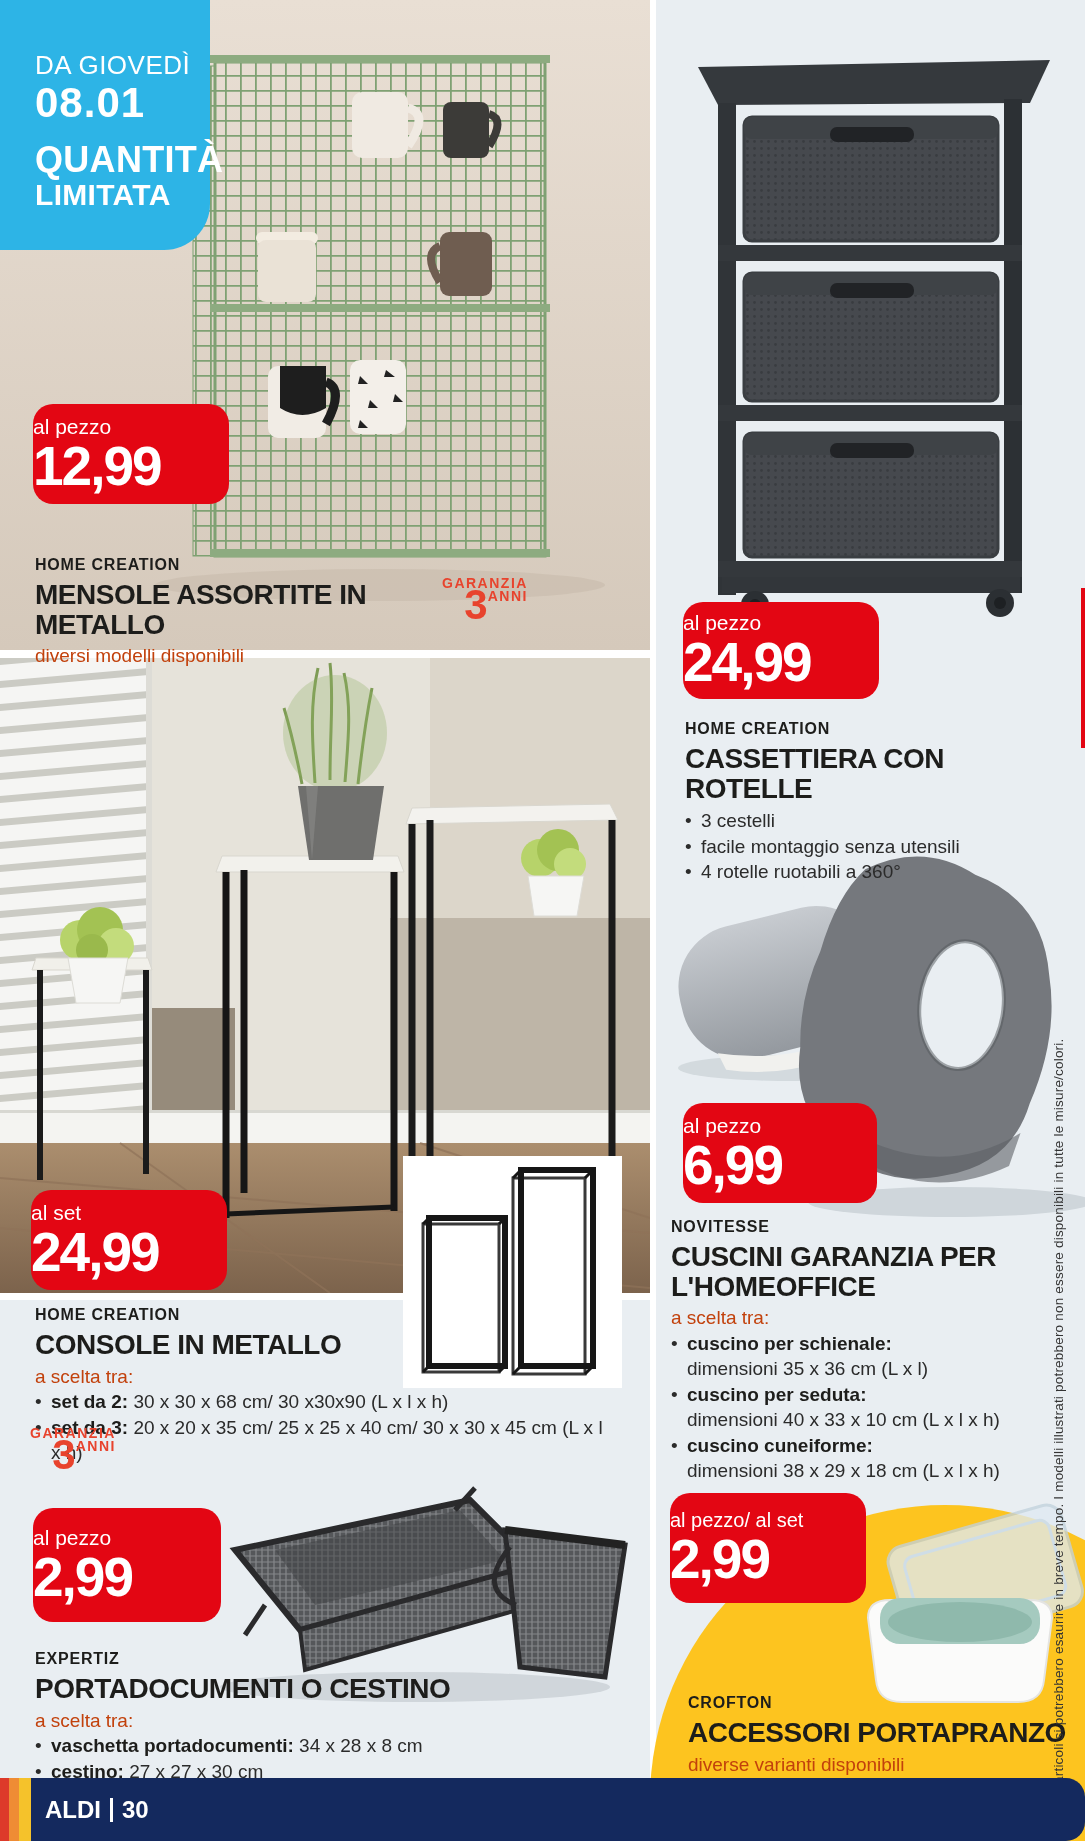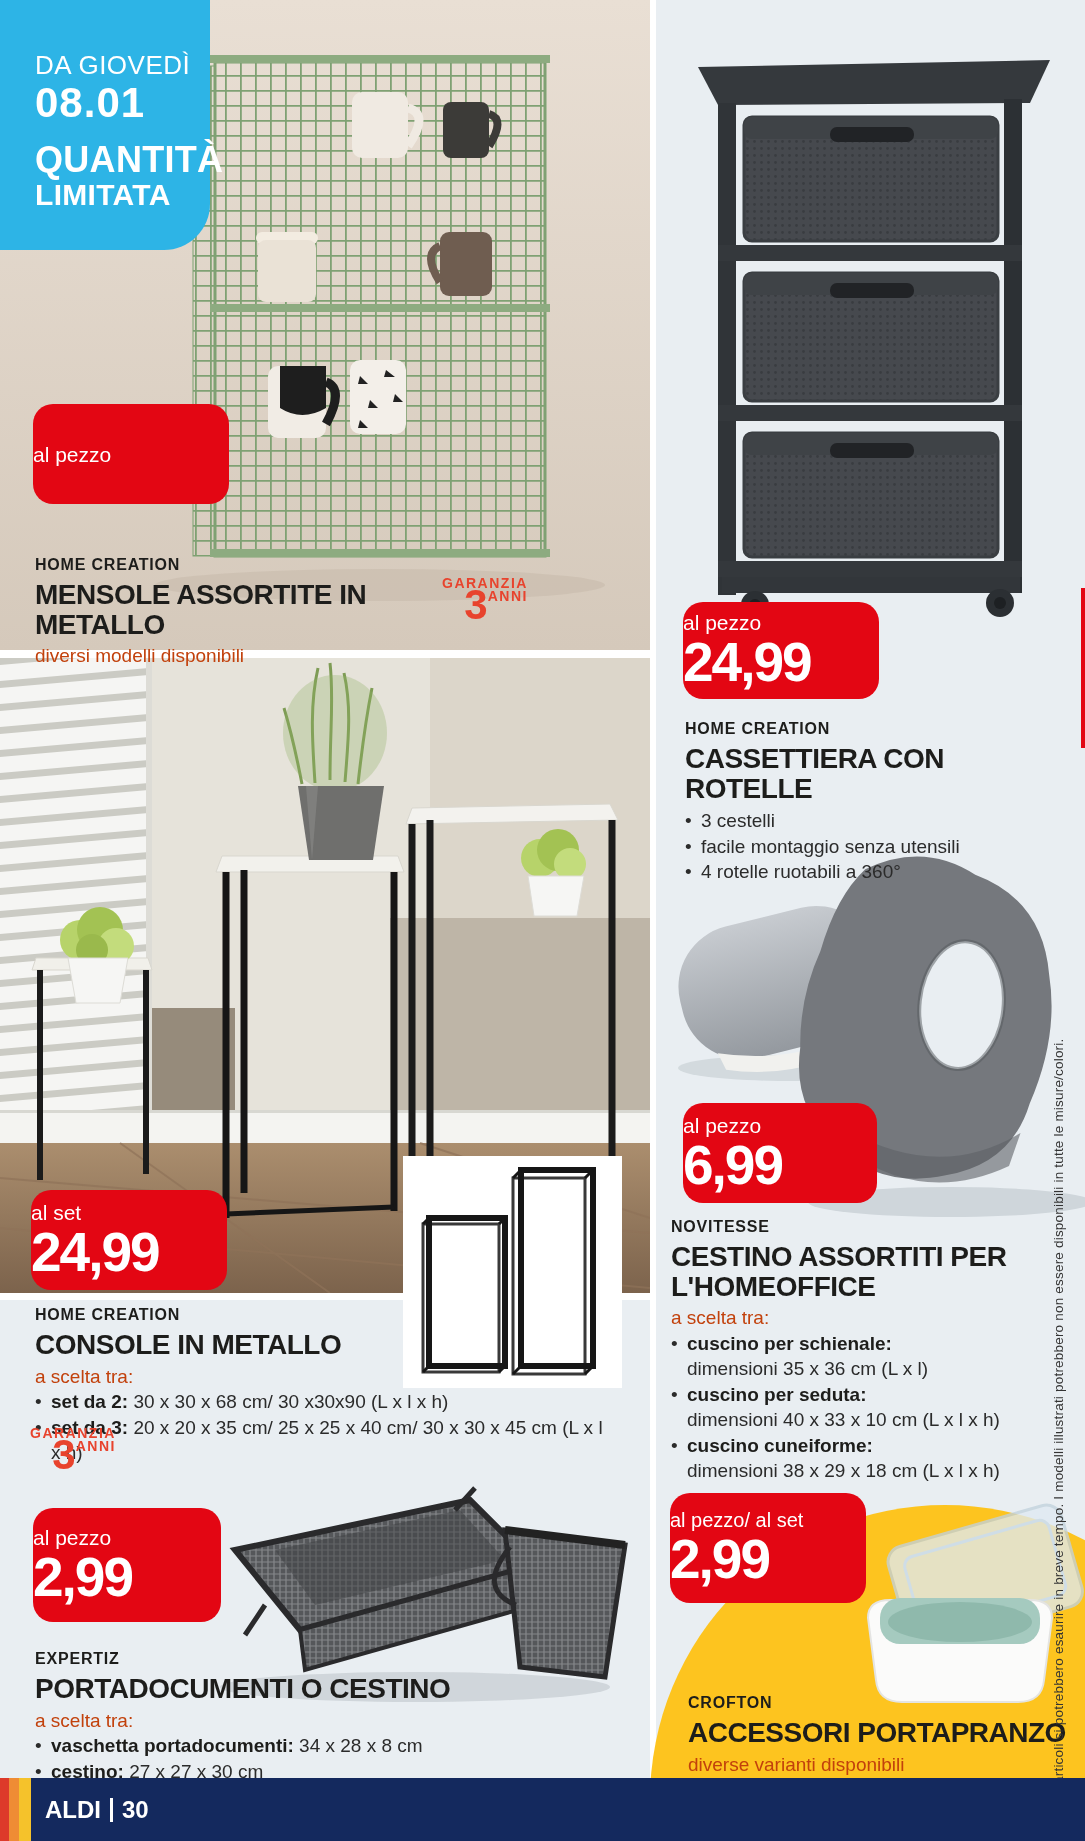--- a/index.html
+++ b/index.html
@@ -43,21 +43,21 @@
   #inset-consoles{left:403px;top:1156px;width:219px;height:232px;background:#fff;z-index:5;}
   #yellow-circle{left:650px;top:1505px;width:590px;height:590px;border-radius:50%;
                  background:var(--accent-yellow,#fdc41f);z-index:4;}
   .photo-svg{position:absolute;z-index:3;}
   #red-edge{left:1081px;top:588px;width:4px;height:160px;background:var(--badge-red,#e30613);z-index:9;}
   
   #disclaimer{position:absolute;left:1051px;top:1805px;width:945px;font-size:13.5px;color:#333;
               transform:rotate(-90deg);transform-origin:0 0;z-index:8;letter-spacing:.2px;}
   
   #footer{position:absolute;left:0;top:1778px;width:1085px;height:63px;z-index:9;
-          background:var(--footer-navy,#14295e);display:flex;}
+          background:var(--footer-navy,#14295e);display:flex;border-radius:19px;}
   #footer .stripe{height:100%;flex:none;}
   #footer .s-red{width:9px;background:var(--stripe-red,#dd3a2a);}
   #footer .s-orange{width:10px;background:var(--stripe-orange,#ef8c34);}
   #footer .s-yellow{width:12px;background:var(--stripe-yellow,#f5c22b);}
   #footer .logo{display:flex;align-items:center;gap:9px;margin-left:14px;color:#fff;
                 font-weight:bold;font-size:24px;}
   #footer .vbar{width:3px;height:24px;background:#fff;}
 </style>
 </head>
 <body>
@@ -96,20 +96,21 @@
 
   <div id="banner">
     <div class="b1">DA GIOVEDÌ</div>
     <div class="b2">08.01</div>
     <div class="b3">QUANTITÀ</div>
     <div class="b4">LIMITATA</div>
   </div>
 
   <div class="badge" style="left:33px;top:404px;width:196px;height:100px">
     <div class="plabel">al pezzo</div>
+    <div class="pval">12,99</div>
   </div>
 
   <div class="tblock" style="left:35px;top:556px;width:400px">
     <div class="brand">HOME CREATION</div>
     <div class="ptitle">MENSOLE ASSORTITE IN METALLO</div>
     <div class="pdesc">diversi modelli disponibili</div>
   </div>
   <div class="garanzia" style="left:442px;top:578px">
     <div class="g-top">GARANZIA</div>
     <div class="g-row">
@@ -328,21 +329,21 @@
     </g>
   </svg>
 
   <div class="badge" style="left:683px;top:1103px;width:194px;height:100px">
     <div class="plabel">al pezzo</div>
     <div class="pval">6,99</div>
   </div>
 
   <div class="tblock" style="left:671px;top:1218px;width:390px">
     <div class="brand">NOVITESSE</div>
-    <div class="ptitle">CESTINO ASSORTITI PER L'HOMEOFFICE</div>
+    <div class="ptitle">CUSCINI GARANZIA PER L'HOMEOFFICE</div>
     <div class="intro">a scelta tra:</div>
     <div class="bl">
         <span class="dot">•</span>
         <b>cuscino per schienale:</b>
       </div>
     <div class="sub">dimensioni 35 x 36 cm (L x l)</div>
     <div class="bl">
         <span class="dot">•</span>
         <b>cuscino per seduta:</b>
       </div>

